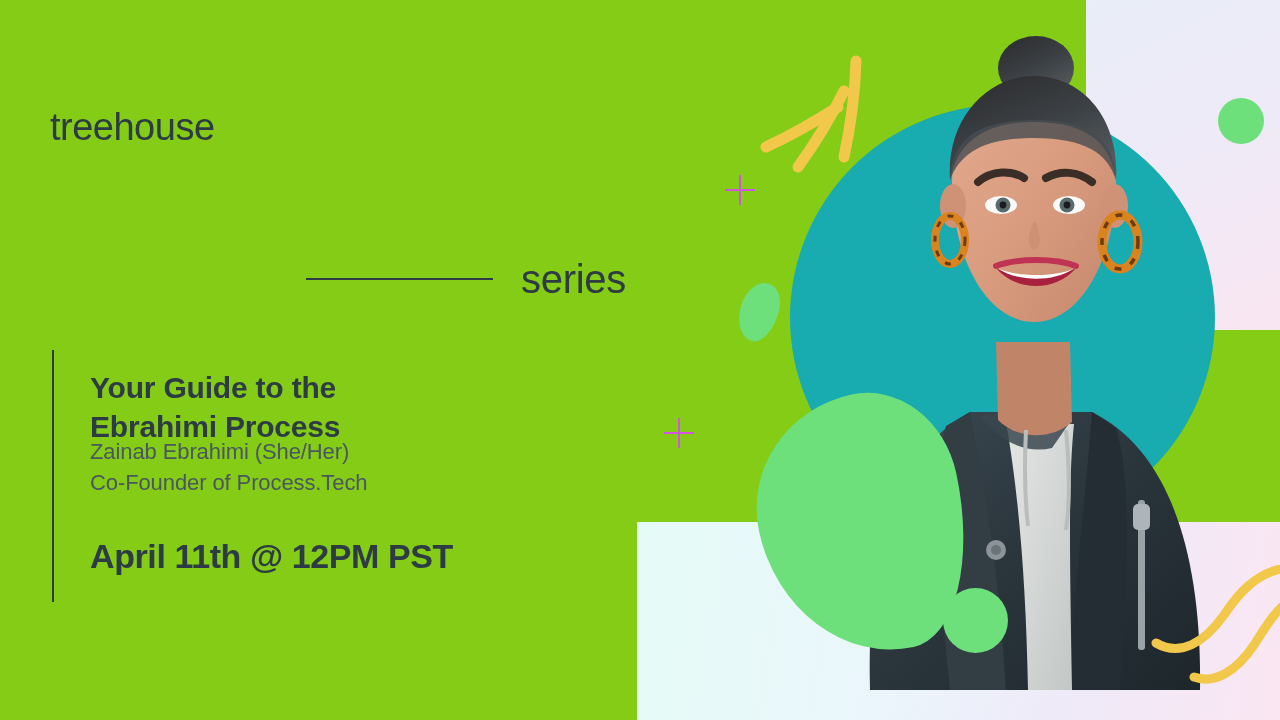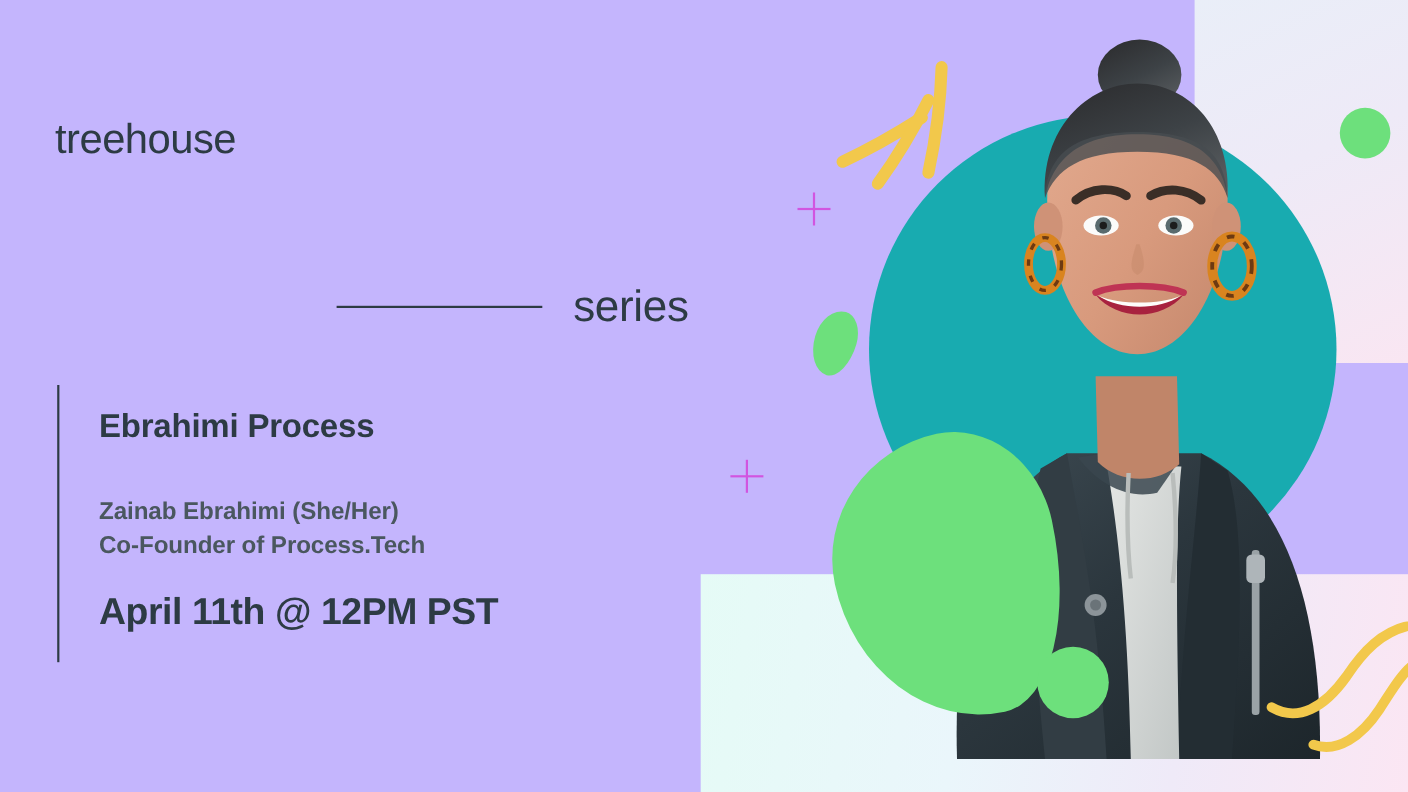--- a/index.html
+++ b/index.html
@@ -1,19 +1,19 @@
 <!DOCTYPE html>
 <html><head>
 <meta charset="utf-8">
 <style>
   html,body{margin:0;padding:0;background:#fff;}
   body{width:1280px;height:720px;overflow:hidden;
        font-family:"Liberation Sans","DejaVu Sans",sans-serif;}
 
-  #stage{position:relative;width:1280px;height:720px;background:#c4b5fd;overflow:hidden;}
+  #stage{position:relative;width:1280px;height:720px;background:#84cc16;overflow:hidden;}
 
   
   .panel-tr{
     position:absolute;left:1086px;top:0;width:194px;height:330px;
     background:linear-gradient(155deg,#e9eef8 0%,#eeeaf7 45%,#f9e6f2 100%);
   }
   .panel-br{
     position:absolute;left:637px;top:522px;width:643px;height:198px;
     background:linear-gradient(100deg,#e5fbf6 0%,#eaf6fb 38%,#efeaf8 68%,#fbe6f3 100%);
   }
@@ -87,22 +87,22 @@
   .accent-bar{
     position:absolute;left:52px;top:350px;width:1.8px;height:252px;background:#2d3b44;
   }
 
   .talk-title{
     position:absolute;left:90px;top:368px;
     font-size:30px;font-weight:600;line-height:1.3;color:#2d3b44;
     letter-spacing:-0.2px;
   }
   .speaker{
-    position:absolute;left:90px;top:449px;
-    font-size:22px;font-weight:700;line-height:1.42;color:#4a575f;
+    position:absolute;left:90px;top:436px;
+    font-size:22px;font-weight:400;line-height:1.42;color:#4a575f;
     letter-spacing:-0.1px;
   }
   .datetime{
     position:absolute;left:90px;top:538px;
     font-size:34px;font-weight:700;color:#2d3b44;letter-spacing:-0.4px;line-height:1.1;
   }
 </style>
 </head>
 <body>
 
@@ -230,20 +230,21 @@
 
 
   <div class="series-row">
     <span class="series-rule"></span>
     <span class="series-word">series</span>
   </div>
 
   <div class="accent-bar"></div>
 
   <div class="talk-title">
+    <div>Your Guide to the</div>
     <div>Ebrahimi Process</div>
   </div>
 
   <div class="speaker">
     <div>Zainab Ebrahimi (She/Her)</div>
     <div>Co-Founder of Process.Tech</div>
   </div>
 
   <div class="datetime">April 11th @ 12PM PST</div>
 

